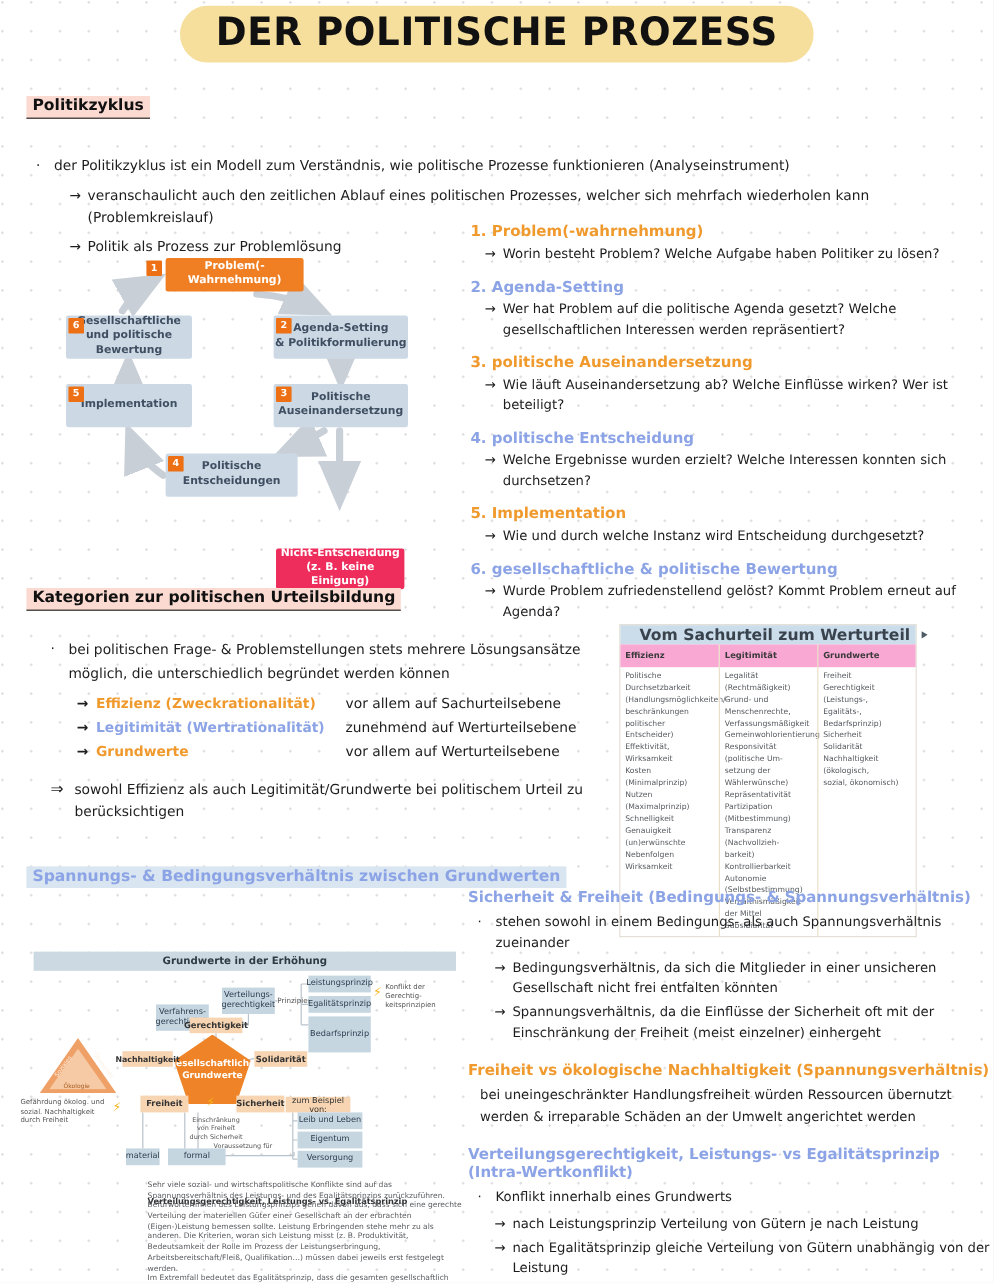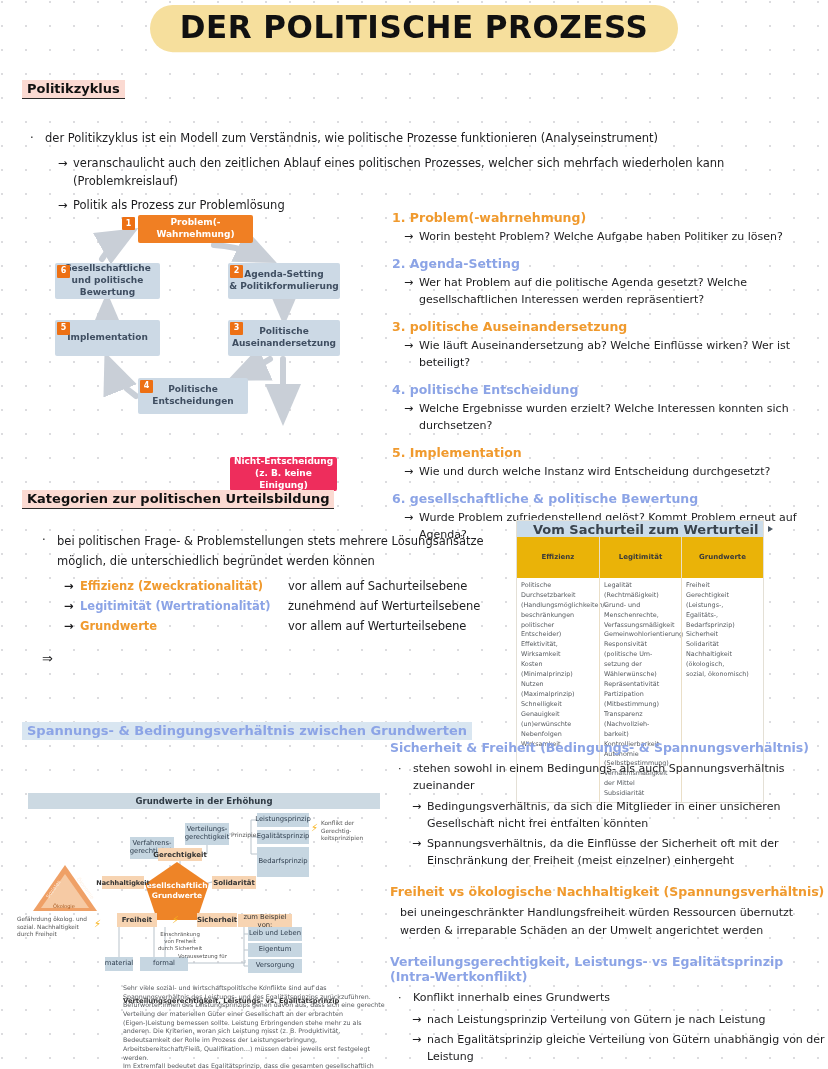--- a/index.html
+++ b/index.html
@@ -26,21 +26,21 @@
   .cycle svg{position:absolute;left:0;top:0;}
   .cbox{position:absolute;display:flex;align-items:center;justify-content:center;text-align:center;
     font-size:9px;font-weight:600;border-radius:2px;line-height:1.3;}
   .cbox.orangebox{background:#f07f23;color:#fff;}
   .cbox.bluebox{background:#ccd9e5;color:#3f4e61;}
   .cbox.redbox{background:#ee2d5c;color:#fff;}
   .cbadge{position:absolute;width:13px;height:13px;background:#ed7014;color:#fff;font-size:8px;
     font-weight:bold;display:flex;align-items:center;justify-content:center;border-radius:1px;}
   .cbadge.corner{left:2px;top:2px;}
   
-  .steps{position:absolute;left:392px;top:210px;width:436px;}
+  .steps{position:absolute;left:392px;top:185px;width:436px;}
   .step{margin-bottom:11px;}
   .step-h{font-size:12.5px;font-weight:bold;margin-bottom:3px;}
   .arr{display:flex;margin-left:12px;font-size:11px;line-height:1.55;}
   .arr .g{width:15px;flex:none;}
   .arr .t{flex:1;}
   
   .kat{position:absolute;left:42px;top:532px;width:478px;}
   .cat-line{display:flex;margin-left:22px;font-size:11.5px;margin-bottom:6px;font-weight:bold;}
   .cat-line .g{width:16px;flex:none;color:#1d1d1f;}
   .cat-line .term{width:208px;flex:none;}
@@ -49,21 +49,21 @@
   .concl .g{width:20px;flex:none;font-size:13px;}
   
   .wtable{position:absolute;left:516px;top:520px;width:246px;background:#fff;border:1px solid #e4e0d6;}
   .band{display:flex;align-items:center;background:#cbdcea;height:16px;padding:0 6px;}
   .band-txt{font-size:13px;font-weight:bold;color:#39434d;white-space:nowrap;}
   .band-line{flex:1;border-top:1px solid #4d5a66;margin:0 5px;}
   .band-arr{width:0;height:0;border-left:5px solid #4d5a66;border-top:3px solid transparent;border-bottom:3px solid transparent;}
   .trow{display:flex;}
   .tcell{width:82px;box-sizing:border-box;padding:3px 4px;font-size:6.4px;line-height:1.55;color:#565a5f;border-left:1px solid #eadfc8;}
   .tcell:first-child{border-left:none;}
-  .thead .tcell{background:#eab308;color:#3a3a3a;font-weight:bold;font-size:7px;padding:15px 4px;text-align:center;}
+  .thead .tcell{background:#f9a8d4;color:#3a3a3a;font-weight:bold;font-size:7px;padding:4px 4px;}
   
   .span-col{position:absolute;left:390px;top:740px;width:438px;}
   .sp-title{font-size:12.5px;font-weight:bold;margin-bottom:5px;}
   .sp-block{margin-bottom:15px;}
   .sp-body{font-size:11px;margin-left:10px;line-height:1.6;}
   .arr2{display:flex;margin-left:22px;font-size:11px;line-height:1.55;margin-bottom:3px;}
   .arr2 .g{width:15px;flex:none;}
   .arr2 .t{flex:1;}
   
   .ueb{position:absolute;left:15px;top:790px;width:368px;height:279px;}
@@ -245,20 +245,21 @@
       <span class="term blue">Legitimität (Wertrationalität)</span>
       <span class="rest" style="font-weight:normal;">zunehmend auf Werturteilsebene</span>
     </div>
     <div class="cat-line">
       <span class="g">→</span>
       <span class="term orange">Grundwerte</span>
       <span class="rest" style="font-weight:normal;">vor allem auf Werturteilsebene</span>
     </div>
     <div class="concl">
       <span class="g">⇒</span>
+      <span class="t" style="width:430px;">sowohl Effizienz als auch Legitimität/Grundwerte bei politischem Urteil zu berücksichtigen</span>
     </div>
   </div>
 
   <div class="wtable">
     <div class="band">
       <span class="band-line"></span>
       <span class="band-txt">Vom Sachurteil zum Werturteil</span>
       <span class="band-line"></span>
       <span class="band-arr"></span>
     </div>

